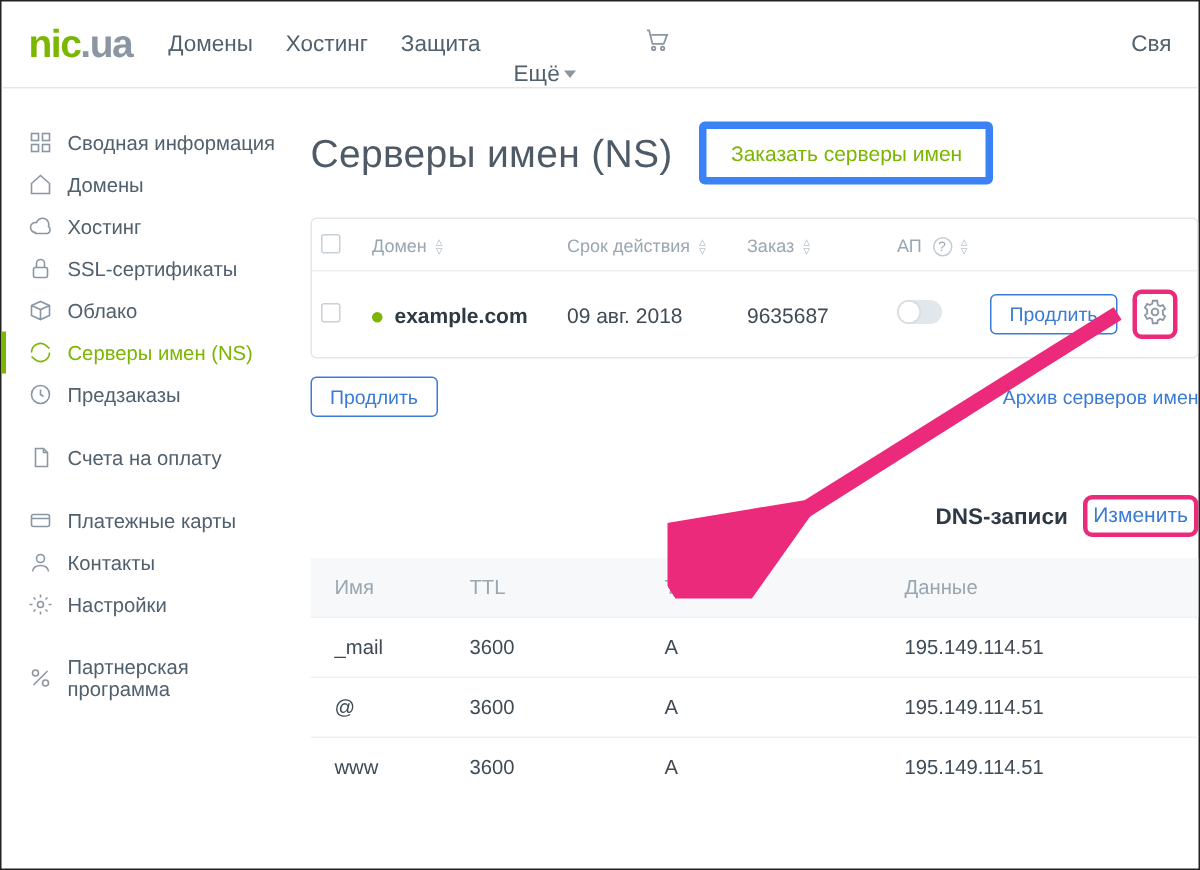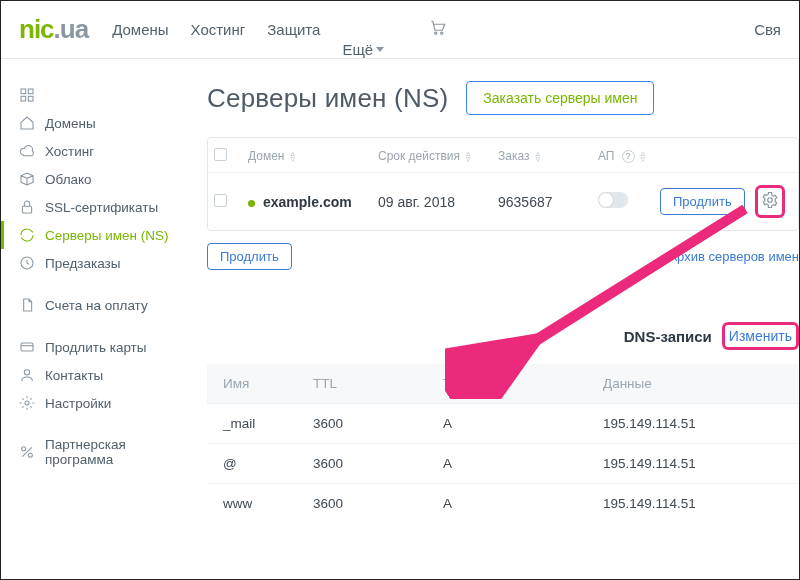--- a/index.html
+++ b/index.html
@@ -19,21 +19,21 @@
   .sidebar { width:190px; padding:22px 0 0 18px; }
   .sidebar .item { display:flex; align-items:center; gap:10px; font-size:13.5px; color:#51606d; padding:6px 0; cursor:pointer; }
   .sidebar .item svg { width:16px; height:16px; flex:none; }
   .sidebar .item.active { color:#7bb600; position:relative; }
   .sidebar .item.active::before { content:""; position:absolute; left:-18px; top:0; bottom:0; width:3px; background:#7bb600; }
   .sidebar .group-gap { height:14px; }
 
   .main { flex:1; padding:22px 0 0 22px; position:relative; }
   .h-row { display:flex; align-items:center; gap:18px; margin-bottom:22px; }
   h1 { font-size:26px; font-weight:400; color:#4e5b67; letter-spacing:.2px; }
-  .btn-pill { border:1px solid #3b82f6; color:#7bb600; background:#fff; border-radius:4px; padding:8px 16px; font-size:14px; cursor:pointer; }
+  .btn-pill { border:5px solid #3b82f6; color:#7bb600; background:#fff; border-radius:4px; padding:8px 16px; font-size:14px; cursor:pointer; }
 
   .panel { border:1px solid #e3e7eb; border-radius:4px; padding:0; margin-right:0; }
   .thead, .trow { display:grid; grid-template-columns: 34px 130px 120px 100px 62px 90px 40px; align-items:center; }
   .thead { padding:10px 6px 8px; font-size:12px; color:#9aa6b0; }
   .thead .hcell { display:flex; align-items:center; gap:4px; }
   .sort { font-size:9px; color:#b9c2ca; line-height:6px; margin-left:2px;}
   .trow { padding:12px 6px; border-top:1px solid #eef1f3; font-size:14px; color:#3f4a55; }
   .dot { width:7px;height:7px;border-radius:50%;background:#7bb600;display:inline-block;margin-right:8px; }
   .chk { width:13px; height:13px; border:1px solid #c8d0d7; border-radius:2px; display:inline-block; }
   .domain { font-weight:600; color:#2e3944; }
@@ -91,45 +91,46 @@
 
   <div class="sidebar">
     <div id="sb">
         <div class="item">
     <svg viewBox="0 0 24 24" fill="none" stroke="#8a97a3" stroke-width="1.6">
             <rect x="3" y="3" width="7" height="7"></rect>
             <rect x="14" y="3" width="7" height="7"></rect>
             <rect x="3" y="14" width="7" height="7"></rect>
             <rect x="14" y="14" width="7" height="7"></rect>
           </svg>
+    <span>Сводная информация</span>
         </div>
         <div class="item">
     <svg viewBox="0 0 24 24" fill="none" stroke="#8a97a3" stroke-width="1.6">
             <path d="M3 11 L12 3 L21 11 V21 H3 Z"></path>
           </svg>
     <span>Домены</span>
         </div>
         <div class="item">
     <svg viewBox="0 0 24 24" fill="none" stroke="#8a97a3" stroke-width="1.6">
             <path d="M7 18a5 5 0 1 1 1-9.9A6 6 0 0 1 20 12a4 4 0 0 1-1 7H7z"></path>
           </svg>
     <span>Хостинг</span>
-        </div>
-        <div class="item">
-    <svg viewBox="0 0 24 24" fill="none" stroke="#8a97a3" stroke-width="1.6">
-            <path d="M3 7l9-4 9 4v10l-9 4-9-4z M3 7l9 4 9-4 M12 11v10"></path>
-          </svg>
-    <span>Облако</span>
         </div>
         <div class="item">
     <svg viewBox="0 0 24 24" fill="none" stroke="#8a97a3" stroke-width="1.6">
             <rect x="5" y="11" width="14" height="10" rx="2"></rect>
             <path d="M8 11V7a4 4 0 0 1 8 0v4"></path>
           </svg>
     <span>SSL-сертификаты</span>
+        </div>
+        <div class="item">
+    <svg viewBox="0 0 24 24" fill="none" stroke="#8a97a3" stroke-width="1.6">
+            <path d="M3 7l9-4 9 4v10l-9 4-9-4z M3 7l9 4 9-4 M12 11v10"></path>
+          </svg>
+    <span>Облако</span>
         </div>
         <div class="item active">
     <svg viewBox="0 0 24 24" fill="none" stroke="#7bb600" stroke-width="1.6">
             <path d="M3 12a9 9 0 0 1 15-6.7L21 8 M21 12a9 9 0 0 1-15 6.7L3 16"></path>
           </svg>
     <span>Серверы имен (NS)</span>
         </div>
         <div class="item">
     <svg viewBox="0 0 24 24" fill="none" stroke="#8a97a3" stroke-width="1.6">
             <circle cx="12" cy="12" r="9"></circle>
@@ -143,21 +144,21 @@
             <path d="M7 3h8l4 4v14H7z M15 3v4h4"></path>
           </svg>
     <span>Счета на оплату</span>
         </div>
         <div class="group-gap"></div>
         <div class="item">
     <svg viewBox="0 0 24 24" fill="none" stroke="#8a97a3" stroke-width="1.6">
             <rect x="3" y="6" width="18" height="12" rx="2"></rect>
             <path d="M3 10h18"></path>
           </svg>
-    <span>Продлить карты</span>
+    <span>Платежные карты</span>
         </div>
         <div class="item">
     <svg viewBox="0 0 24 24" fill="none" stroke="#8a97a3" stroke-width="1.6">
             <circle cx="12" cy="8" r="4"></circle>
             <path d="M4 21c0-4 4-6 8-6s8 2 8 6"></path>
           </svg>
     <span>Контакты</span>
         </div>
         <div class="item">
     <svg viewBox="0 0 24 24" fill="none" stroke="#8a97a3" stroke-width="1.6">

